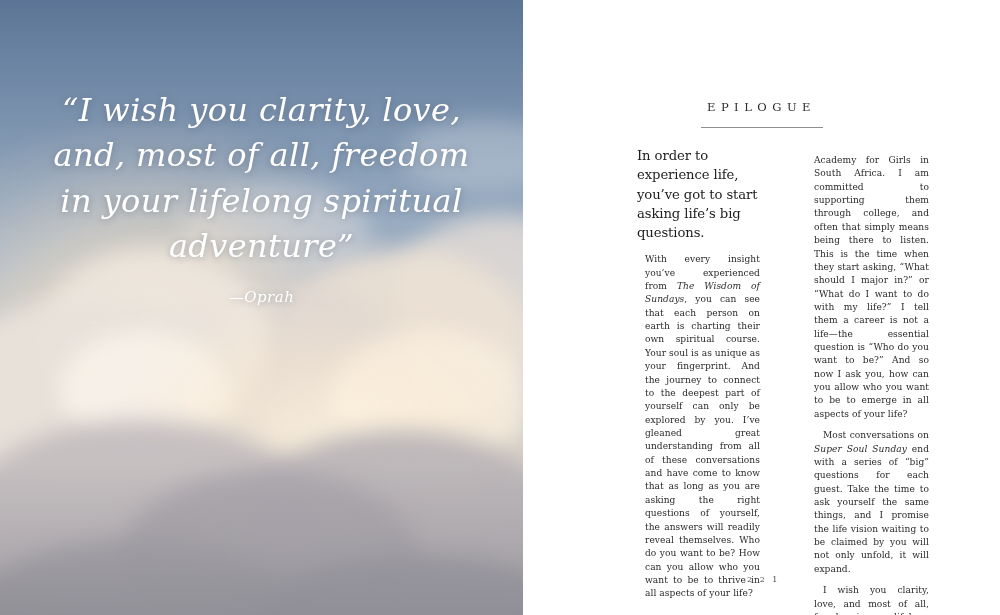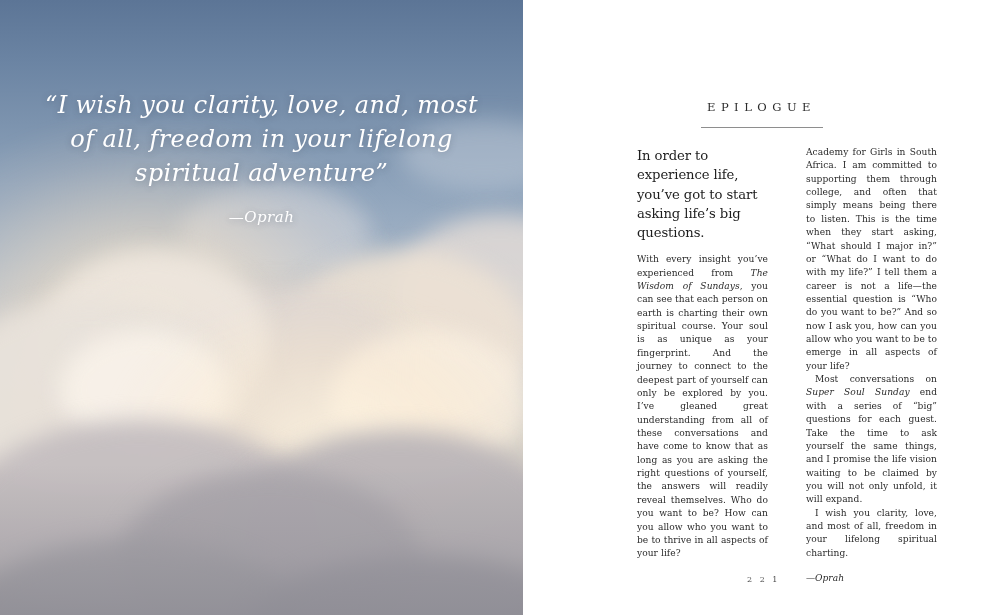--- a/index.html
+++ b/index.html
@@ -100,21 +100,21 @@
     top: 88px;
     text-align: center;
     color: #ffffff;
     text-shadow: 0 1px 6px rgba(60,70,90,0.35);
     padding: 0 40px;
     box-sizing: border-box;
   }
   .quote-text {
     font-family: "DejaVu Serif", serif;
     font-style: italic;
-    font-size: 24px;
+    font-size: 32px;
     line-height: 1.42;
     letter-spacing: 0.4px;
     margin: 0;
     font-weight: 400;
     text-align: center;
   }
   .quote-attrib {
     font-family: "DejaVu Serif", serif;
     font-style: italic;
     font-size: 15px;
@@ -168,21 +168,21 @@
     line-height: 1.46;
     color: #1d1d1d;
     margin: 0 0 11px 0;
     letter-spacing: -0.1px;
   }
   .body-p {
     font-family: "DejaVu Serif", serif;
     font-size: 9.1px;
     line-height: 1.47;
     color: #2a2a2a;
-    margin: 0;
+    margin: 8px;
     text-align: justify;
     letter-spacing: 0.05px;
   }
   .body-p + .body-p {
     text-indent: 9px;
   }
   .body-p i, .ital {
     font-style: italic;
   }
   .sig {

